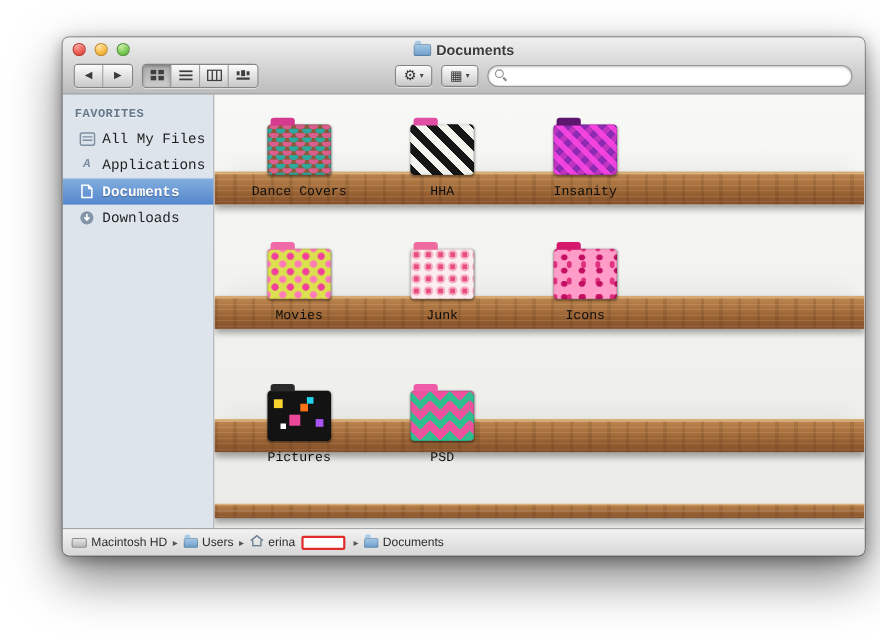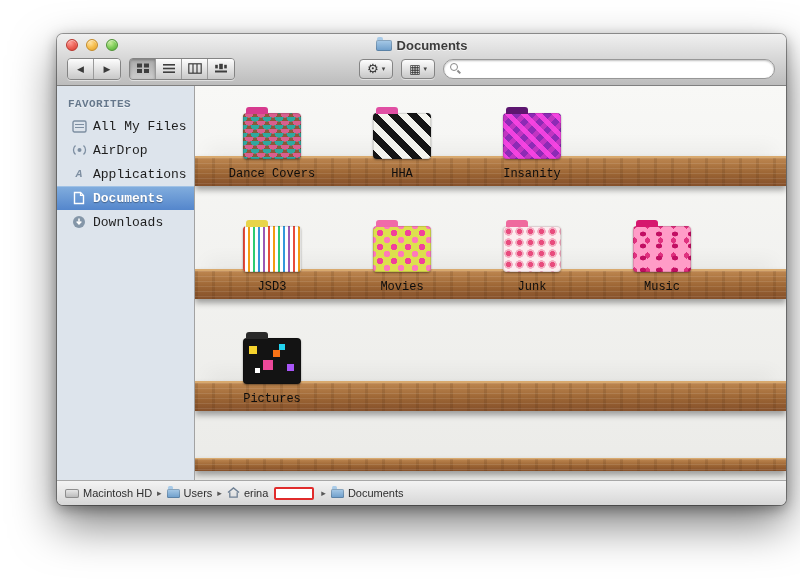--- a/index.html
+++ b/index.html
@@ -73,21 +73,21 @@
       repeating-linear-gradient(180deg, rgba(255,255,255,.10) 0 1px, rgba(0,0,0,0) 1px 5px),
       repeating-linear-gradient(90deg, rgba(70,38,12,.14) 0 3px, rgba(0,0,0,0) 3px 17px),
       linear-gradient(#bd864f, #9c6534 55%, #85502a);
     border-top:2px solid #d8a96e;
     box-shadow:0 4px 6px rgba(0,0,0,.35), 0 -16px 20px -12px rgba(0,0,0,.12);
   }
   .s1{top:70px} .s2{top:183px} .s3{top:295px}
   .s4{top:372px; height:13px; border-top-width:1px;}
 
   .frow { position:absolute; left:12px; display:flex; }
-  .r1{top:12px} .r2{top:125px} .r3{top:237px}
+  .r1{top:12px} .r2{top:125px} .r3{top:254px}
   .cell { width:130px; display:flex; flex-direction:column; align-items:center; cursor:default; }
   .fname { margin-top:8px; font-size:12px; color:#0d0d0d; white-space:nowrap; }
 
   .folder { width:58px; height:46px; border-radius:4px; position:relative; margin-top:15px;
             box-shadow:0 1px 2px rgba(0,0,0,.4), inset 0 0 0 1px rgba(0,0,0,.12); }
   .folder::before { content:""; position:absolute; top:-6px; left:3px; width:22px; height:7px;
                     border-radius:3px 3px 0 0; background:var(--tab,#888); }
 
   .f-dance { --tab:#d63a8e;
     background:
@@ -239,30 +239,20 @@
           <span class="ic">
             <svg width="15" height="13" viewBox="0 0 15 13">
                 <rect x="1" y="1" width="13" height="11" rx="1.5" fill="none" stroke="#7d8ea1" stroke-width="1.4"></rect>
                 <line x1="3" y1="4.5" x2="12" y2="4.5" stroke="#7d8ea1" stroke-width="1.2"></line>
                 <line x1="3" y1="7.5" x2="12" y2="7.5" stroke="#7d8ea1" stroke-width="1.2"></line>
               </svg>
           </span>
           <span>All My Files</span>
         </div>
 
-        <div class="sb-item">
-          <span class="ic">
-            <svg width="15" height="13" viewBox="0 0 15 13">
-                <circle cx="7.5" cy="6" r="2" fill="#7d8ea1"></circle>
-                <path d="M3.5 10.5 A6 6 0 0 1 3.5 1.5" stroke="#7d8ea1" fill="none" stroke-width="1.3"></path>
-                <path d="M11.5 1.5 A6 6 0 0 1 11.5 10.5" stroke="#7d8ea1" fill="none" stroke-width="1.3"></path>
-              </svg>
-          </span>
-          <span>AirDrop</span>
-        </div>
 
         <div class="sb-item">
           <span class="ic">
               <span class="si-a">A</span>
             </span>
           <span>Applications</span>
         </div>
 
 
         <div class="sb-item sel">
@@ -302,41 +292,41 @@
             <div class="fname">HHA</div>
           </div>
           <div class="cell">
             <div class="folder f-insanity"></div>
             <div class="fname">Insanity</div>
           </div>
         </div>
 
         <div class="frow r2">
           <div class="cell">
-            <div class="folder f-jsd3"></div>
-            <div class="fname">JSD3</div>
-          </div>
-          <div class="cell">
             <div class="folder f-movies"></div>
             <div class="fname">Movies</div>
           </div>
           <div class="cell">
             <div class="folder f-junk"></div>
             <div class="fname">Junk</div>
           </div>
           <div class="cell">
             <div class="folder f-music"></div>
-            <div class="fname">Music</div>
+            <div class="fname">Icons</div>
           </div>
         </div>
 
         <div class="frow r3">
           <div class="cell">
             <div class="folder f-pictures"></div>
             <div class="fname">Pictures</div>
+          </div>
+          <div class="cell">
+            <div class="folder f-psd"></div>
+            <div class="fname">PSD</div>
           </div>
         </div>
       </div>
     </div>
 
     <div class="pathbar">
       <div class="p-item">
         <span class="pdrive"></span>
         <span>Macintosh HD</span>
       </div>

